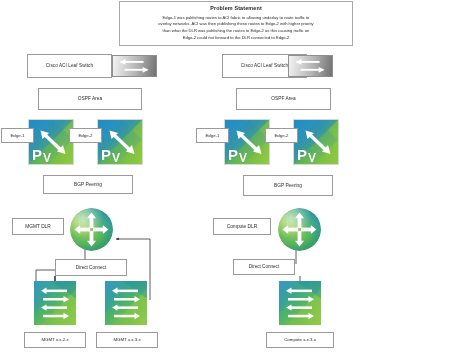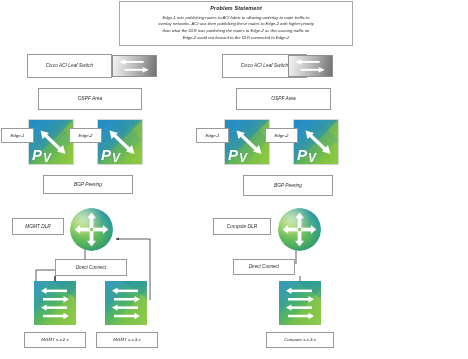--- a/index.html
+++ b/index.html
@@ -2,21 +2,21 @@
 <html><head>
 <meta charset="utf-8">
 <style>
   * { box-sizing: border-box; margin: 0; padding: 0; }
   html, body {
     width: 468px; height: 359px;
     background: #ffffff;
     font-family: "Liberation Sans", sans-serif;
     overflow: hidden;
   }
-  #canvas { position: relative; width: 468px; height: 359px; font-style: italic; }
+  #canvas { position: relative; width: 468px; height: 359px; }
 
   
   .box {
     position: absolute;
     background: #ffffff;
     border: 1px solid #9a9a9a;
     display: flex; align-items: center; justify-content: center;
     text-align: center;
     color: #2b2b2b;
     line-height: 1.15;

